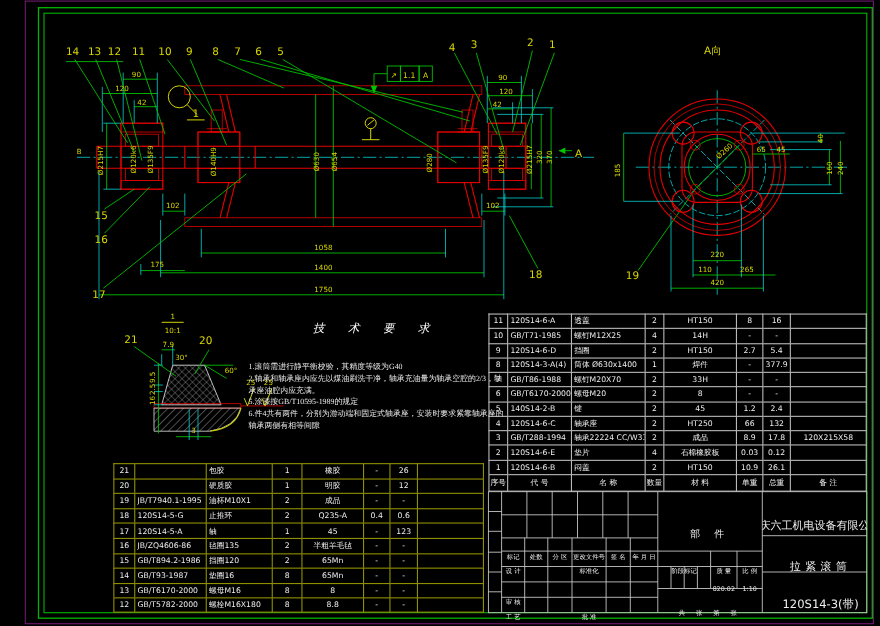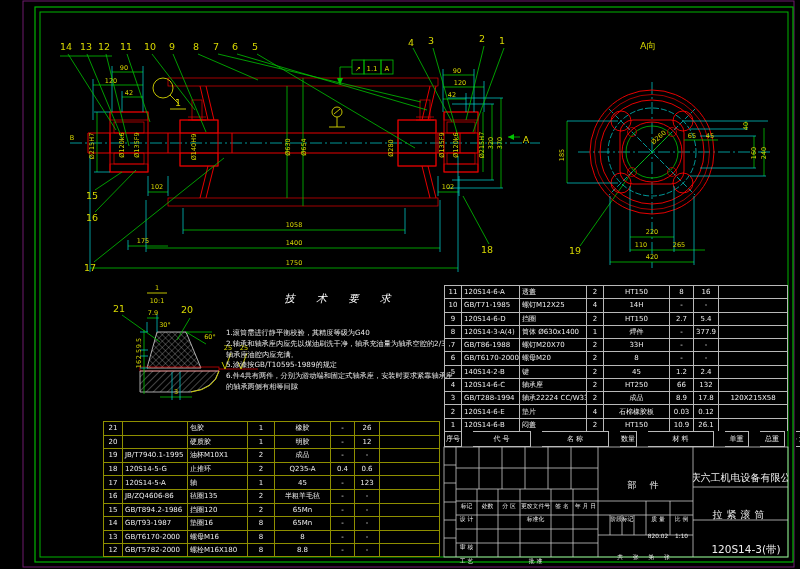--- a/index.html
+++ b/index.html
@@ -12,30 +12,30 @@
   .g{stroke:#00c400;fill:none;stroke-width:.8;}
   .c{stroke:#00d8d8;fill:none;stroke-width:.7;}
   .y{stroke:#d6d600;fill:none;stroke-width:.9;}
   .tbl{stroke:#c8c8c8;fill:none;stroke-width:.8;}
   text.ann-dim{fill:#d8d800;font-size:6.5px;text-anchor:middle;font-family:"DejaVu Sans",sans-serif;}
   text.ann-co{fill:#d8d800;font-size:9.5px;text-anchor:middle;font-family:"DejaVu Sans",sans-serif;}
   text.ann-tf{fill:#d8d800;font-size:7px;text-anchor:middle;font-family:"DejaVu Sans",sans-serif;}
   
   #tech{position:absolute;left:226px;top:292px;width:232px;color:#efefef;}
   #tech .tr-title{text-align:center;font-size:10.5px;letter-spacing:9px;color:#fff;margin-bottom:22px;font-style:italic;}
-  #tech .tr-item{font-size:7.2px;line-height:1.5;color:#e9e9e9;}
+  #tech .tr-item{font-size:7.2px;line-height:1.5;color:#e9e9e9;font-family:Liberation Serif, serif;}
   
   .bom{position:absolute;color:#eee;font-size:7px;}
   .bom .row{display:grid;box-sizing:border-box;}
   .bom .cell{box-sizing:border-box;overflow:hidden;white-space:nowrap;display:flex;align-items:center;padding:0 2px;}
   #bom-right{left:444px;top:285px;width:344px;}
   #bom-right .row{grid-template-columns:18px 58px 67px 17px 66px 24px 25px auto;height:13.27px;}
   #bom-right .cell{border-right:1px solid #b9b9b9;border-top:1px solid #b9b9b9;}
   #bom-right .row .cell:first-child{border-left:1px solid #b9b9b9;}
-  #bom-right .hdr{height:16px;font-size:7px;gap:11px;}
+  #bom-right .hdr{height:16px;font-size:7px;}
   #bom-right .hdr .cell{border-bottom:1px solid #b9b9b9;justify-content:center;}
   #bom-left{left:103px;top:421px;width:337px;}
   #bom-left .row{grid-template-columns:20px 65px 60px 27px 56px 24px 25px auto;height:13.6px;}
   #bom-left .cell{border-right:1px solid #8f8f00;border-top:1px solid #8f8f00;}
   #bom-left .row .cell:first-child{border-left:1px solid #8f8f00;}
   #bom-left .row:last-child .cell{border-bottom:1px solid #8f8f00;}
   .ca{justify-content:center !important;text-align:center;}
   
   #tb{position:absolute;left:444px;top:447px;width:344px;height:110px;color:#efefef;margin-top:11px;}
   #tb .lbl{position:absolute;font-size:5.8px;display:flex;align-items:center;justify-content:center;
@@ -529,21 +529,21 @@
   <div class="lbl" style="left:76px;top:42px;width:31px;height:12px">更改文件号</div>
   <div class="lbl" style="left:107px;top:42px;width:22px;height:12px">签 名</div>
   <div class="lbl" style="left:129px;top:42px;width:25px;height:12px">年 月 日</div>
   <div class="lbl" style="left:12px;top:54px;width:21px;height:14px">设 计</div>
   <div class="lbl" style="left:76px;top:54px;width:31px;height:14px">标准化</div>
   <div class="lbl" style="left:12px;top:82px;width:21px;height:14px">审 核</div>
   <div class="lbl" style="left:12px;top:96px;width:21px;height:14px">工 艺</div>
   <div class="lbl" style="left:76px;top:96px;width:31px;height:14px">批 准</div>
   <div class="lbl" style="left:154px;top:0;width:95px;height:54px;font-size:9px;letter-spacing:5px">部  件</div>
   <div class="lbl" style="left:249px;top:0;width:95px;height:40px;font-size:10px">重庆六工机电设备有限公司</div>
-  <div class="lbl" style="left:249px;top:40px;width:95px;height:33px;font-size:10px;letter-spacing:4px">拉紧滚筒</div>
+  <div class="lbl" style="left:249px;top:40px;width:106px;height:33px;font-size:10px;letter-spacing:4px">拉紧滚筒</div>
   <div class="lbl" style="left:249px;top:73px;width:106px;height:37px;font-size:10.5px">120S14-3(带)</div>
   <div class="lbl" style="left:154px;top:54px;width:48px;height:14px">阶段标记</div>
   <div class="lbl" style="left:202px;top:54px;width:24px;height:14px">质 量</div>
   <div class="lbl" style="left:226px;top:54px;width:23px;height:14px">比 例</div>
   <div class="lbl" style="left:202px;top:68px;width:24px;height:20px">820.02</div>
   <div class="lbl" style="left:226px;top:68px;width:23px;height:20px">1:10</div>
   <div class="lbl" style="left:154px;top:88px;width:95px;height:22px;letter-spacing:4px">共  张  第  张</div>
 </div>
 
 </div>

